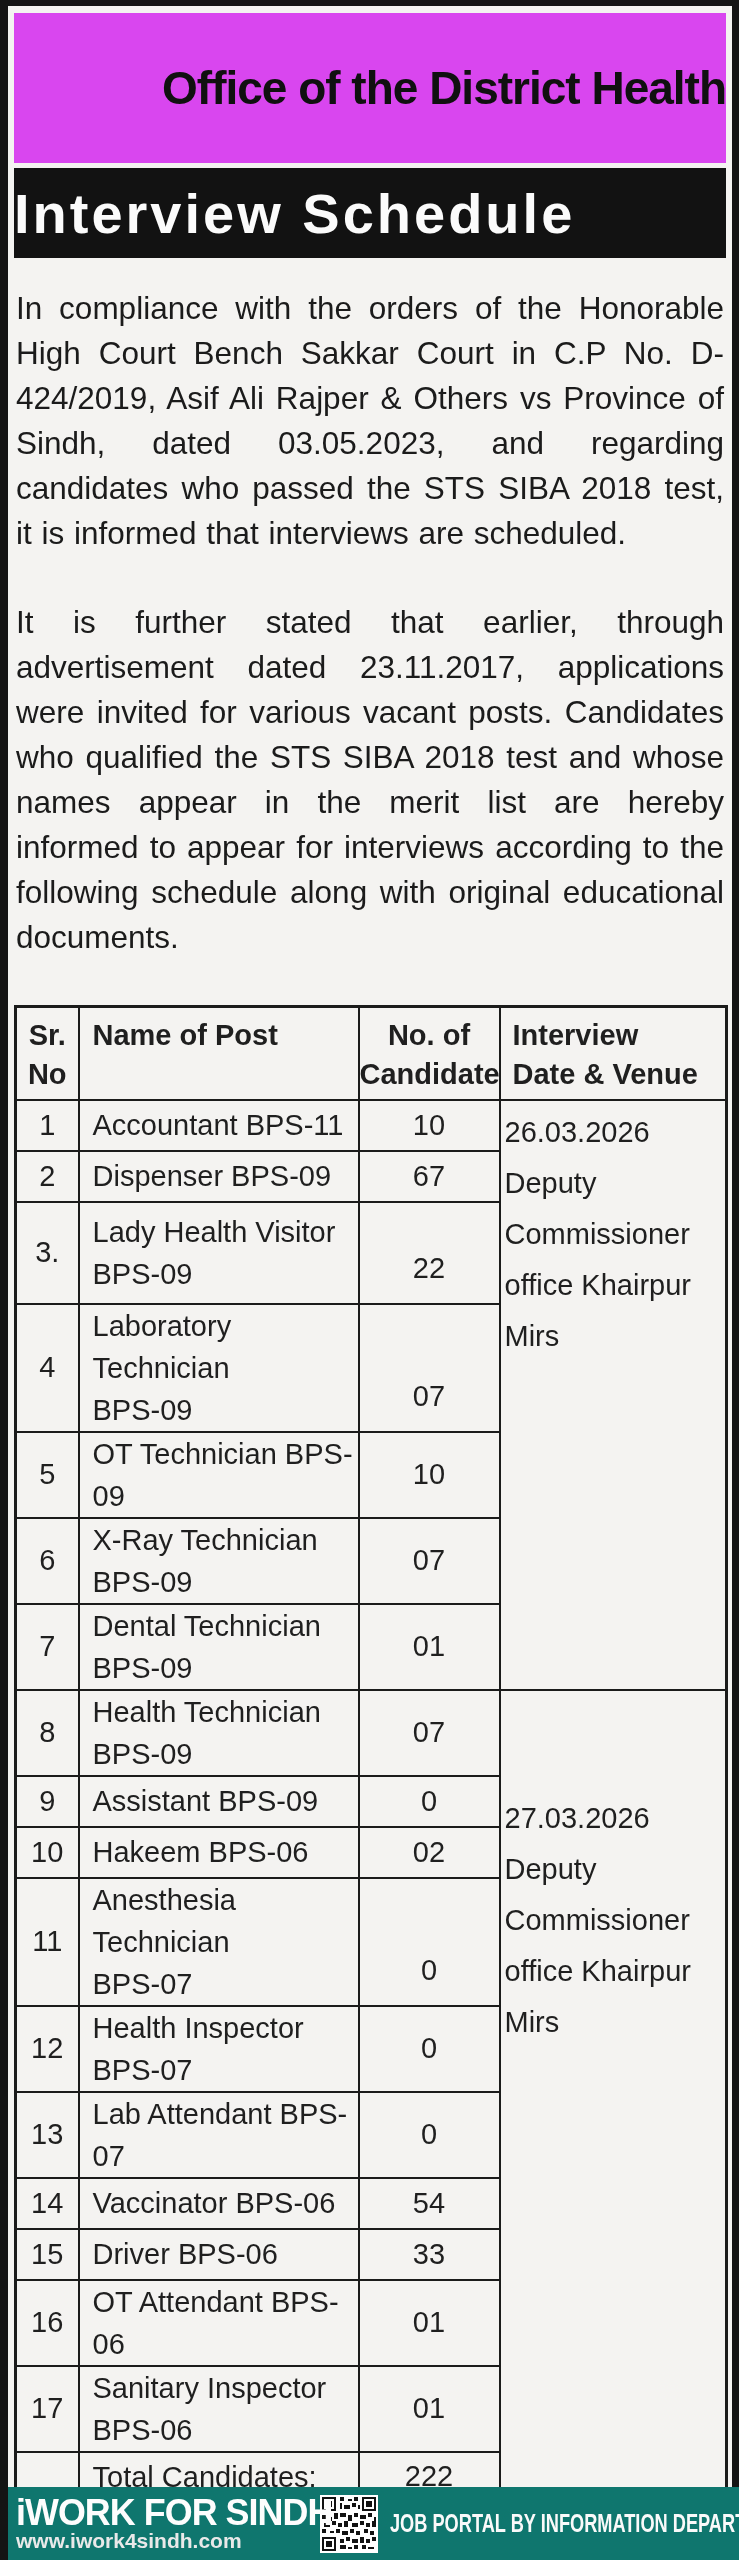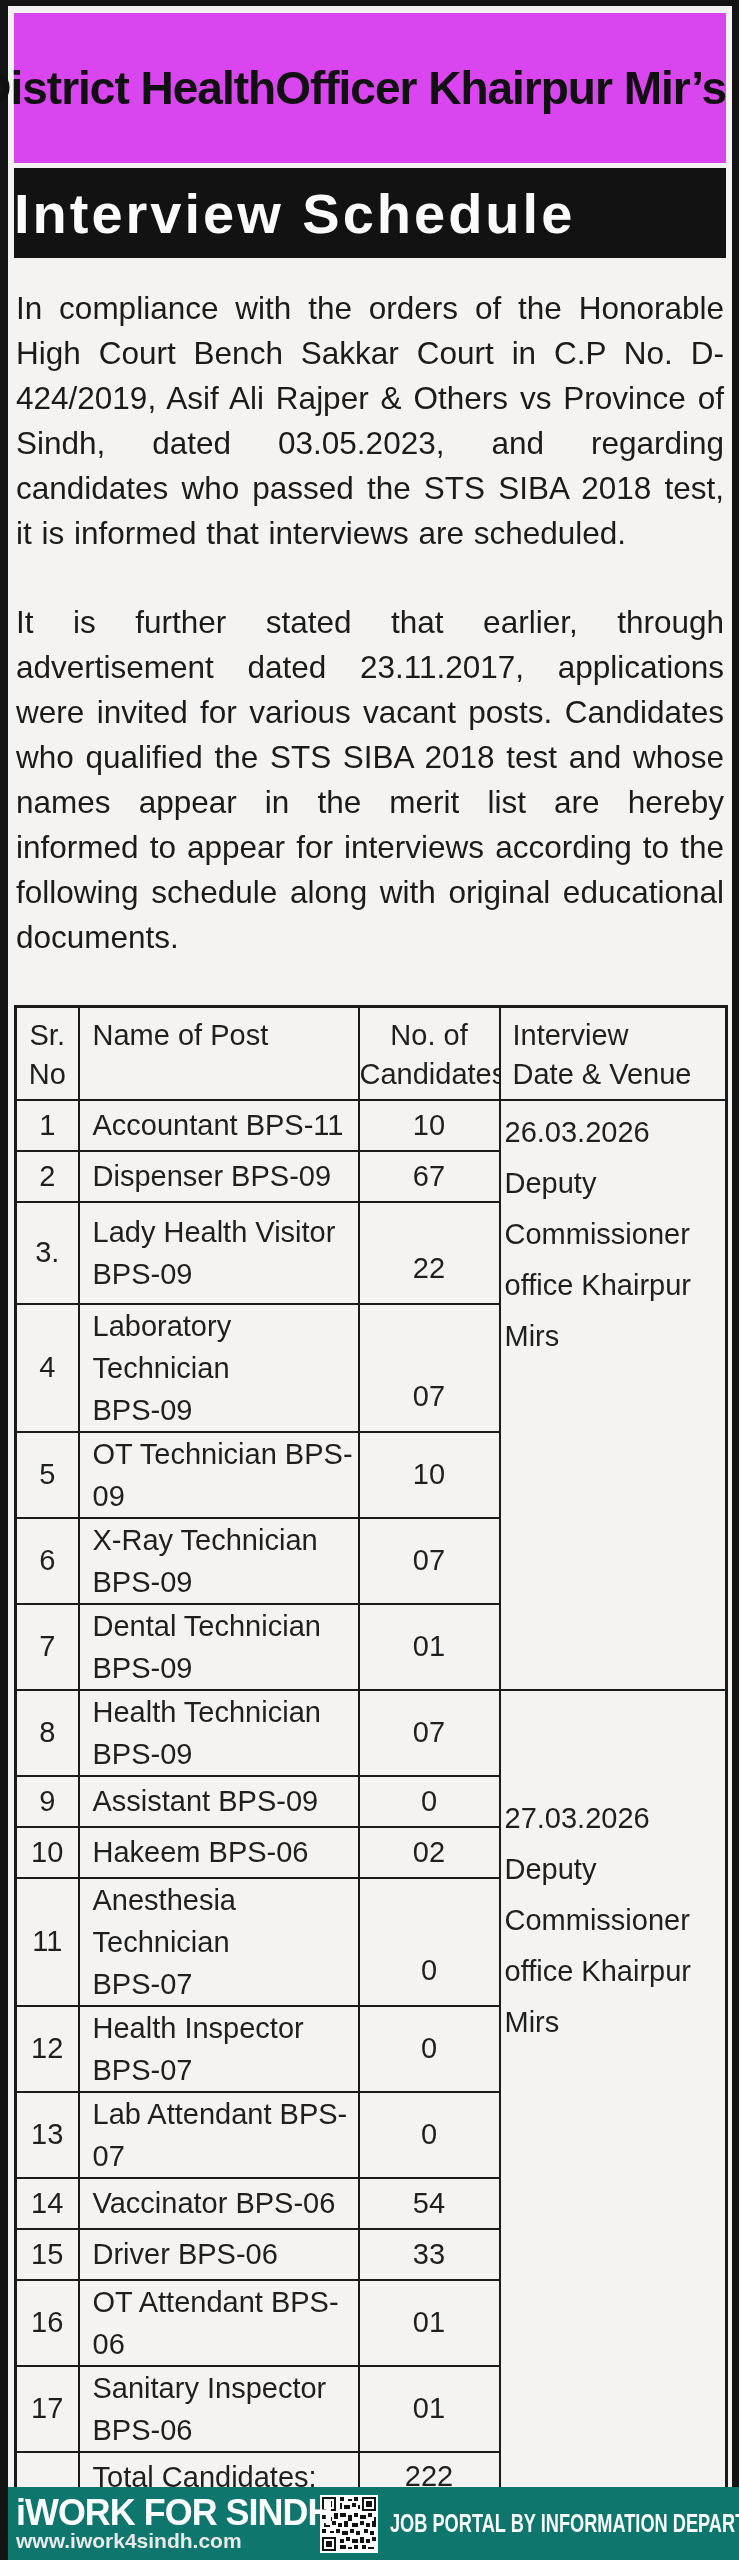--- a/index.html
+++ b/index.html
@@ -16,21 +16,21 @@
   .schedule-band { margin: 5px 6px 0; height: 90px; background: #121212;
                    display: flex; align-items: center; justify-content: flex-start; }
   .schedule-band .label { color: #fbfbfb; font-size: 56px; font-weight: 900; letter-spacing: 3px; white-space: nowrap; }
 
   .para { margin: 28px 8px 0; font-size: 31.5px; line-height: 45px; text-align: justify; color: #1b1b1b; word-spacing: 1px; }
   .para.second { margin-top: 44px; }
 
   table.schedule { border-collapse: collapse; table-layout: fixed; margin: 45px 0 0 6px; width: 711px;
                    border: 3px solid #1b1b1b; background: #f4f3f1; }
   th, td { border: 2px solid #1b1b1b; font-size: 29px; color: #1f1f1f; overflow: hidden; }
-  thead th { height: 93px; vertical-align: top; padding-top: 8px; font-weight: 400; line-height: 39px; }
+  thead th { height: 93px; vertical-align: top; padding-top: 8px; font-weight: 700; line-height: 39px; }
   th.h-sr { text-align: center; }
   th.h-post { text-align: left; padding-left: 13px; margin-left: 28px; }
   th.h-count { text-align: center; }
   th.h-venue { text-align: left; padding-left: 12px; }
 
   tr.single { height: 51px; }
   tr.double { height: 102px; }
   td.sr { text-align: center; }
   td.post { text-align: left; padding-left: 13px; line-height: 42px; }
   td.count { text-align: center; }
@@ -54,21 +54,20 @@
              transform: scaleX(.70); transform-origin: left center; color: #fafafa; }
 </style>
 </head>
 <body>
 
 <div class="page">
   <div class="inner">
 
     <div class="masthead">
       <div class="line">Office of the District Health</div>
-      <div class="line">Officer Khairpur Mir’s</div>
     </div>
 
     <div class="schedule-band">
       <div class="label">Interview Schedule</div>
     </div>
 
     <p class="para">In compliance with the orders of the Honorable High Court Bench Sakkar Court in C.P No. D-424/2019, Asif Ali Rajper &amp; Others vs Province of Sindh, dated 03.05.2023, and regarding candidates who passed the STS SIBA 2018 test, it is informed that interviews are scheduled.</p>
     <p class="para second">It is further stated that earlier, through advertisement dated 23.11.2017, applications were invited for various vacant posts. Candidates who qualified the STS SIBA 2018 test and whose names appear in the merit list are hereby informed to appear for interviews according to the following schedule along with original educational documents.</p>
 
     <table class="schedule">

